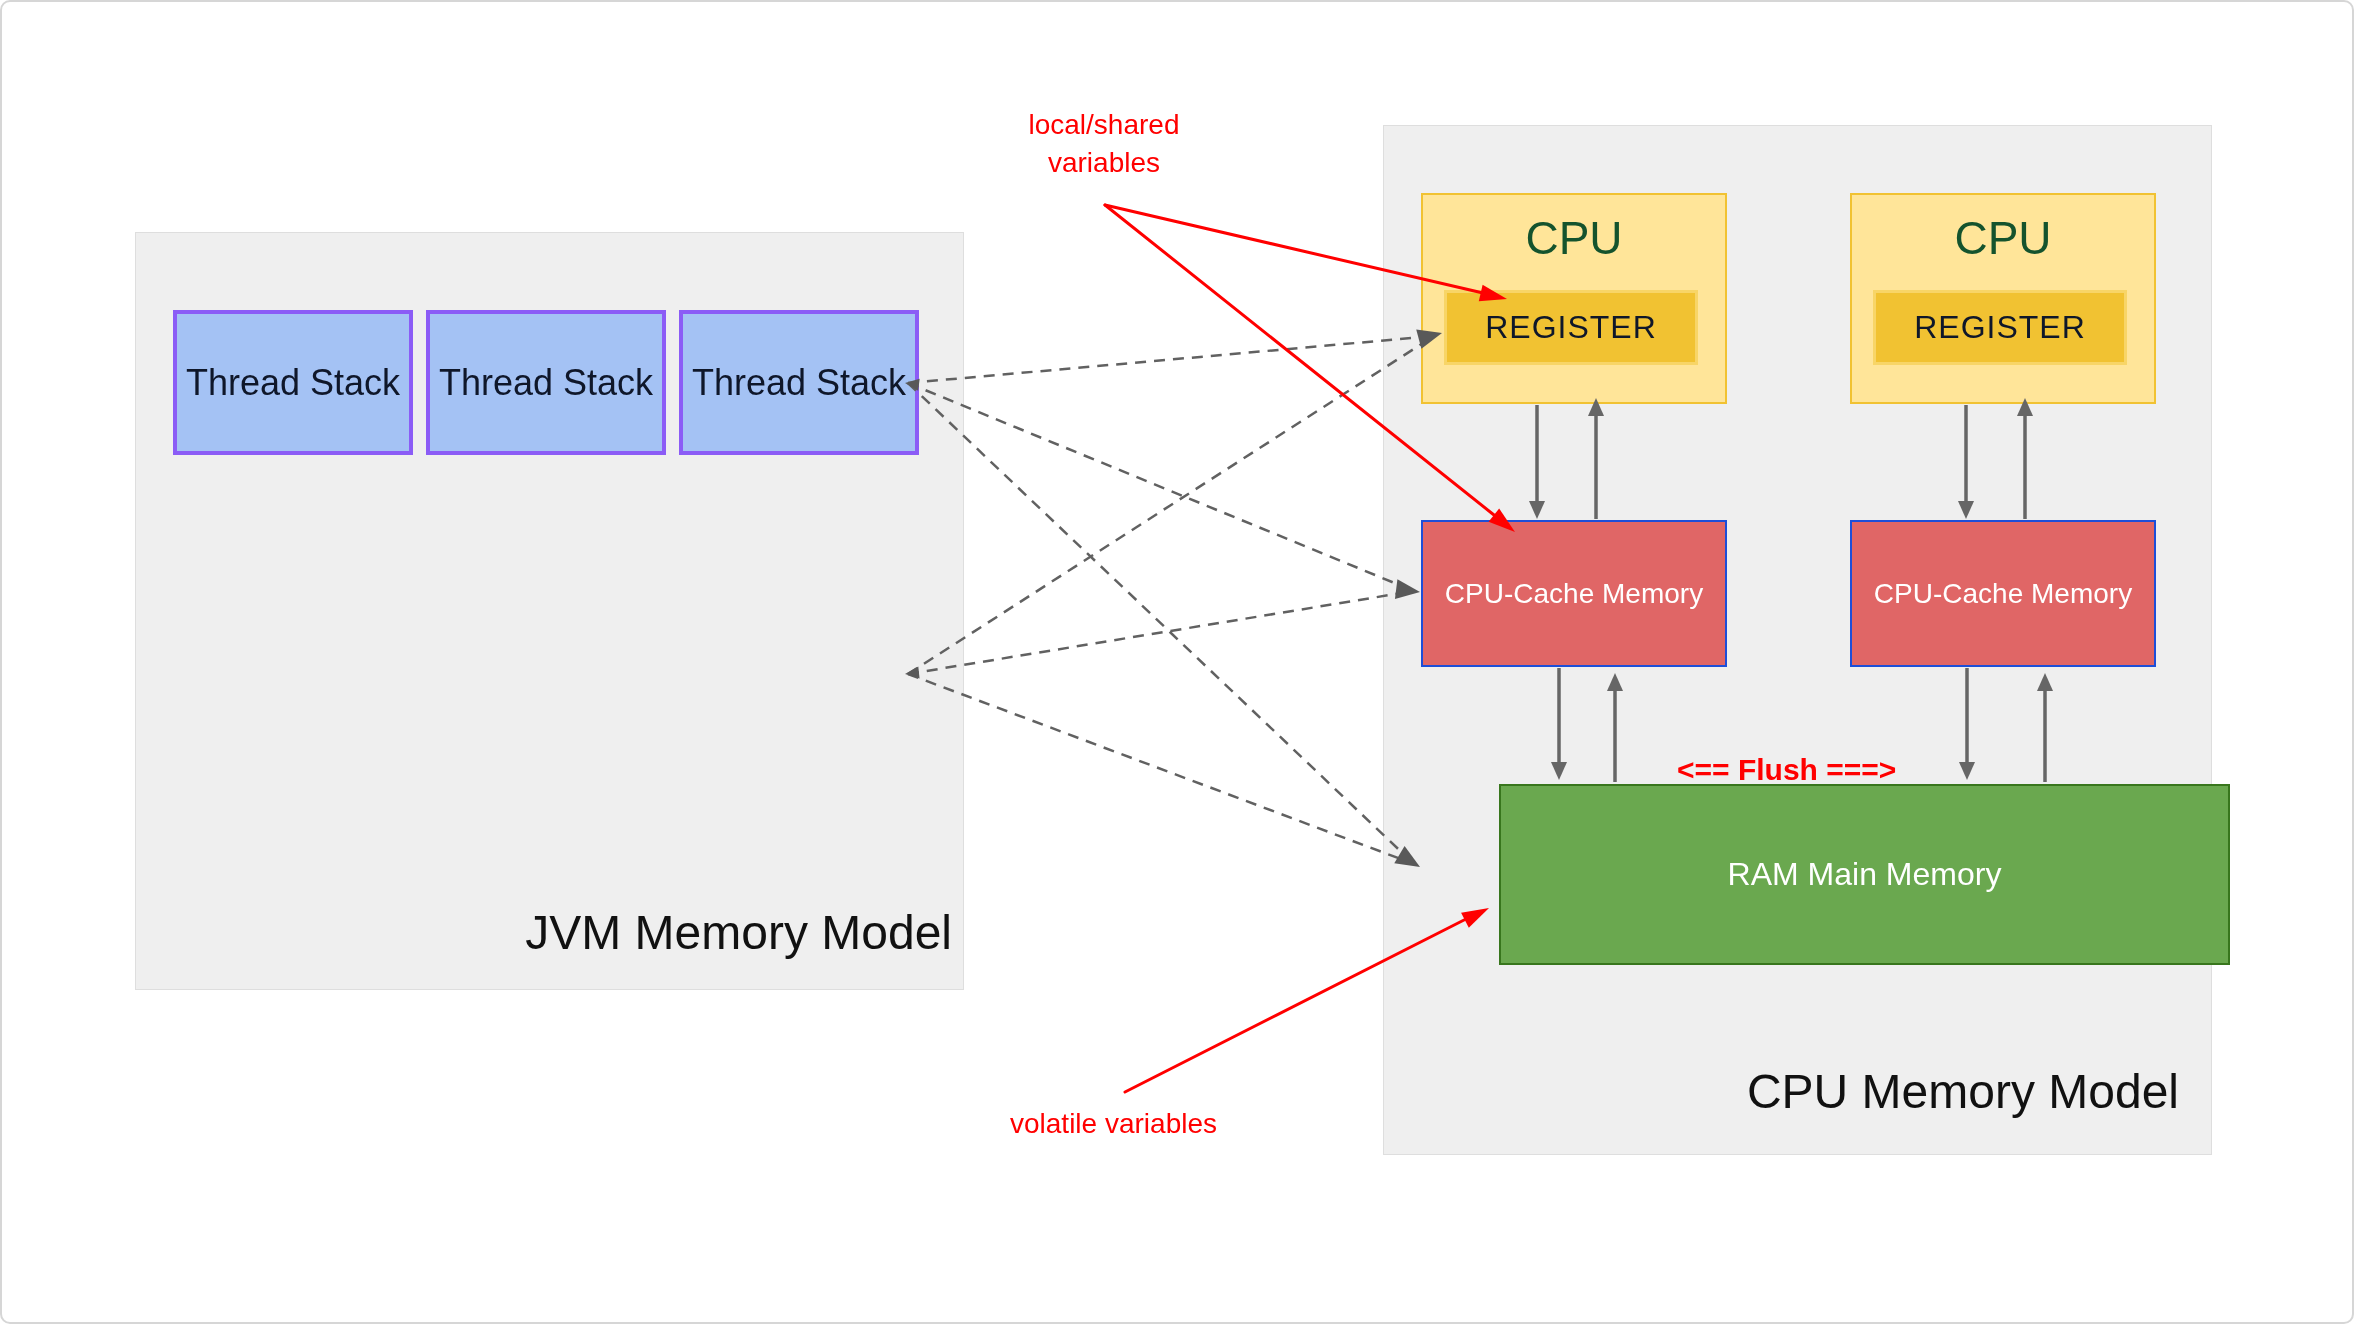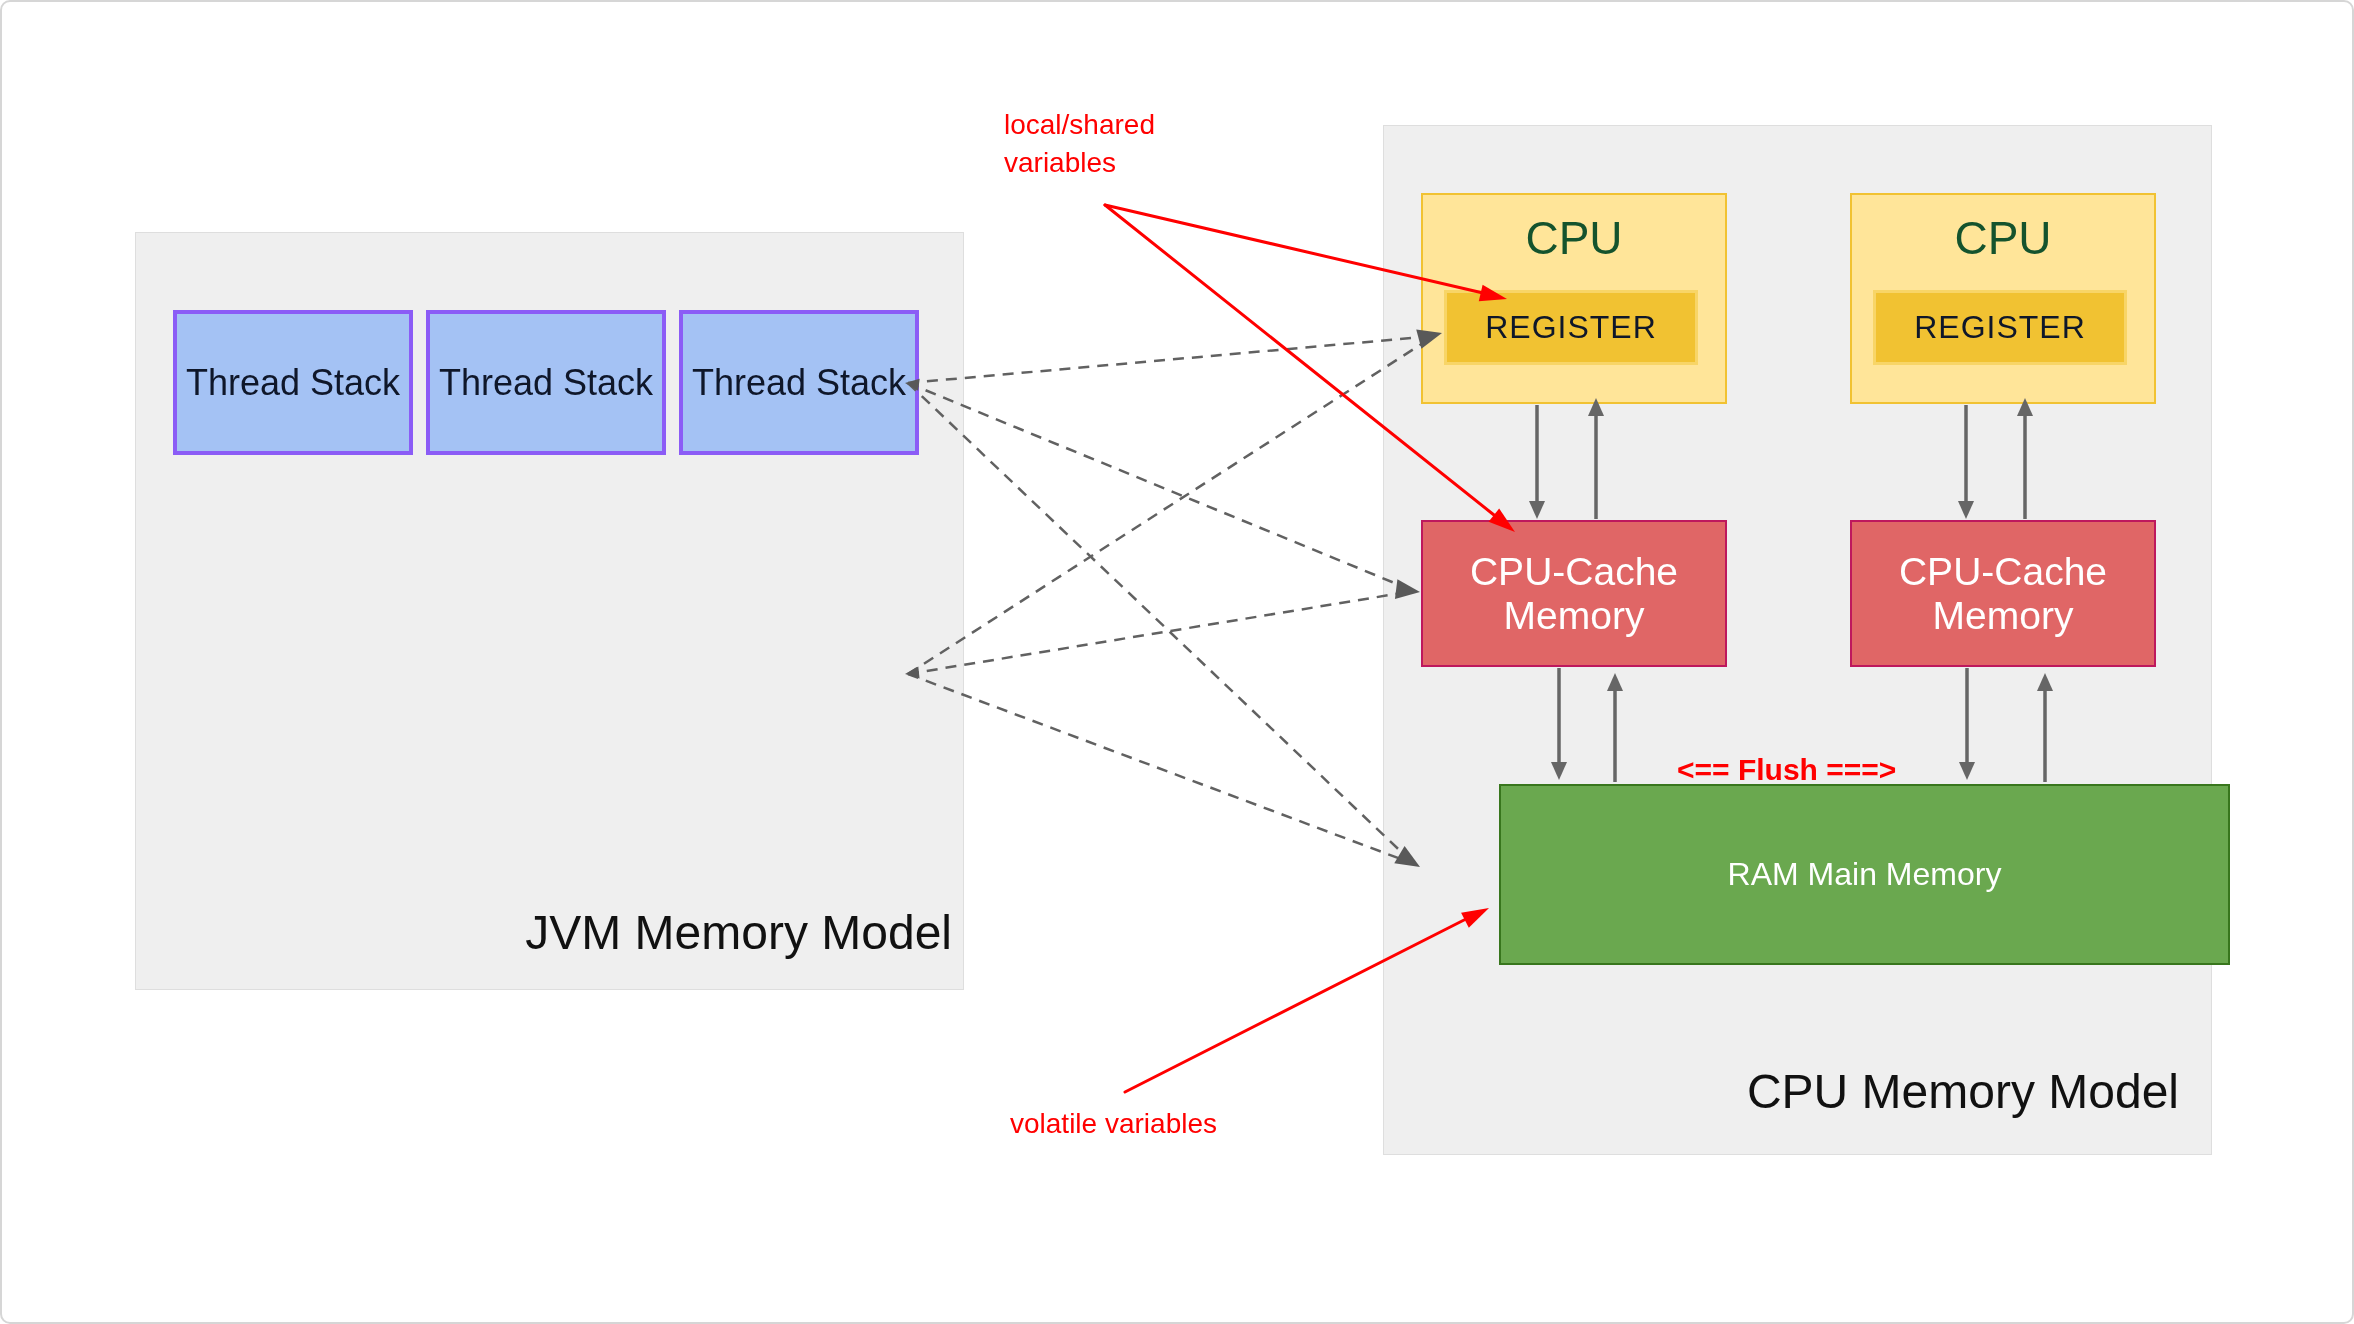--- a/index.html
+++ b/index.html
@@ -62,22 +62,22 @@
     left: 21px; top: 95px; width: 254px; height: 75px;
     background: #f1c232;
     border: 3px solid #f8d567;
     box-sizing: border-box;
     display: flex; align-items: center; justify-content: center;
     font-size: 32px; letter-spacing: 1px; color: #0f172a;
   }
   .cache {
     top: 518px; width: 306px; height: 147px;
     background: #e06666;
-    border: 2px solid #be185d;
-    font-size: 39px; line-height: 44px; color: #ffffff; align-items: center;
+    border: 2px solid #1d4ed8;
+    font-size: 28px; line-height: 44px; color: #ffffff; align-items: center;
   }
   .ram {
     left: 1497px; top: 782px; width: 731px; height: 181px;
     background: #6aa84f;
     border: 2px solid #38761d;
     font-size: 32px; color: #ffffff;
   }
   .annotation {
     position: absolute;
     color: #ff0000;
@@ -139,21 +139,21 @@
   <div class="box cache" style="left:1848px;">
     <span>CPU-Cache Memory</span>
   </div>
 
   <div class="box ram">
     <span>RAM Main Memory</span>
   </div>
 
   <div class="panel-title" style="left:1381px; top:1062px; width:796px; padding-right:22px;">CPU Memory Model</div>
 
-  <div class="annotation" style="left:1002px; top:104px; width:200px; ">local/shared variables</div>
+  <div class="annotation" style="left:1002px; top:104px; width:200px; text-align:center;">local/shared variables</div>
   <div class="annotation" style="left:1008px; top:1103px;">volatile variables</div>
   <div class="flush" style="left:1675px; top:727px;">&lt;== Flush ===&gt;</div>
 
   <svg class="arrow-layer" viewBox="0 0 2354 1324">
 
     <g stroke="#616161" stroke-width="2.5" stroke-dasharray="11,8" fill="none">
       <line x1="906" y1="381" x2="1432" y2="334"></line>
       <line x1="906" y1="381" x2="1412" y2="589"></line>
       <line x1="906" y1="381" x2="1412" y2="862"></line>
     </g>

